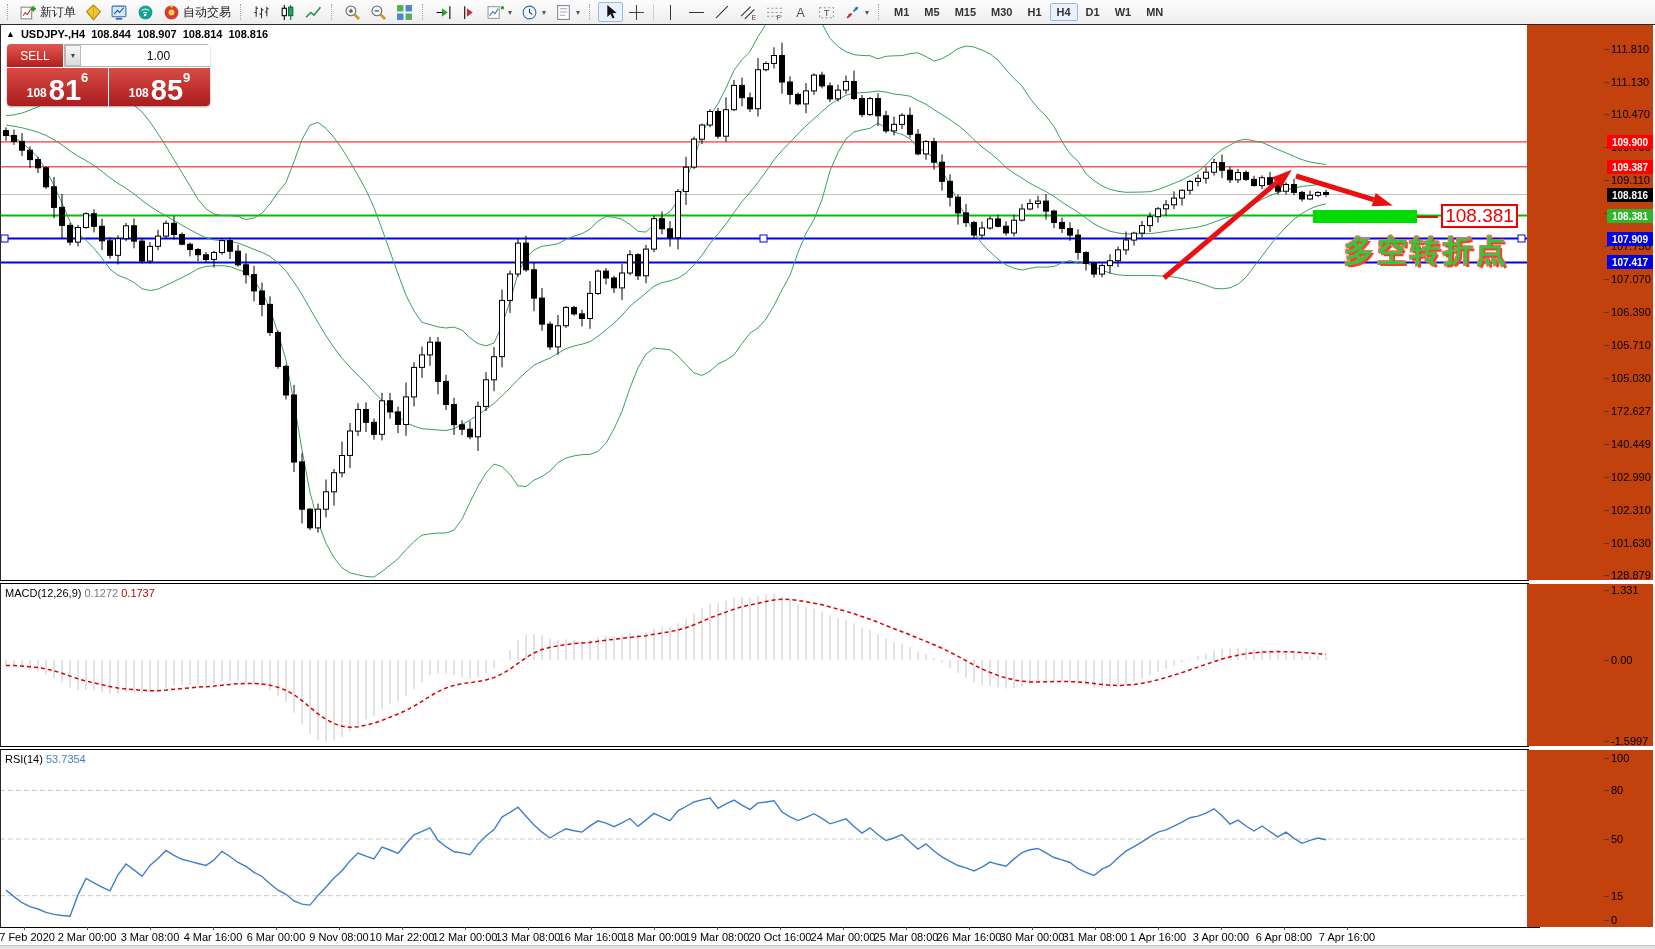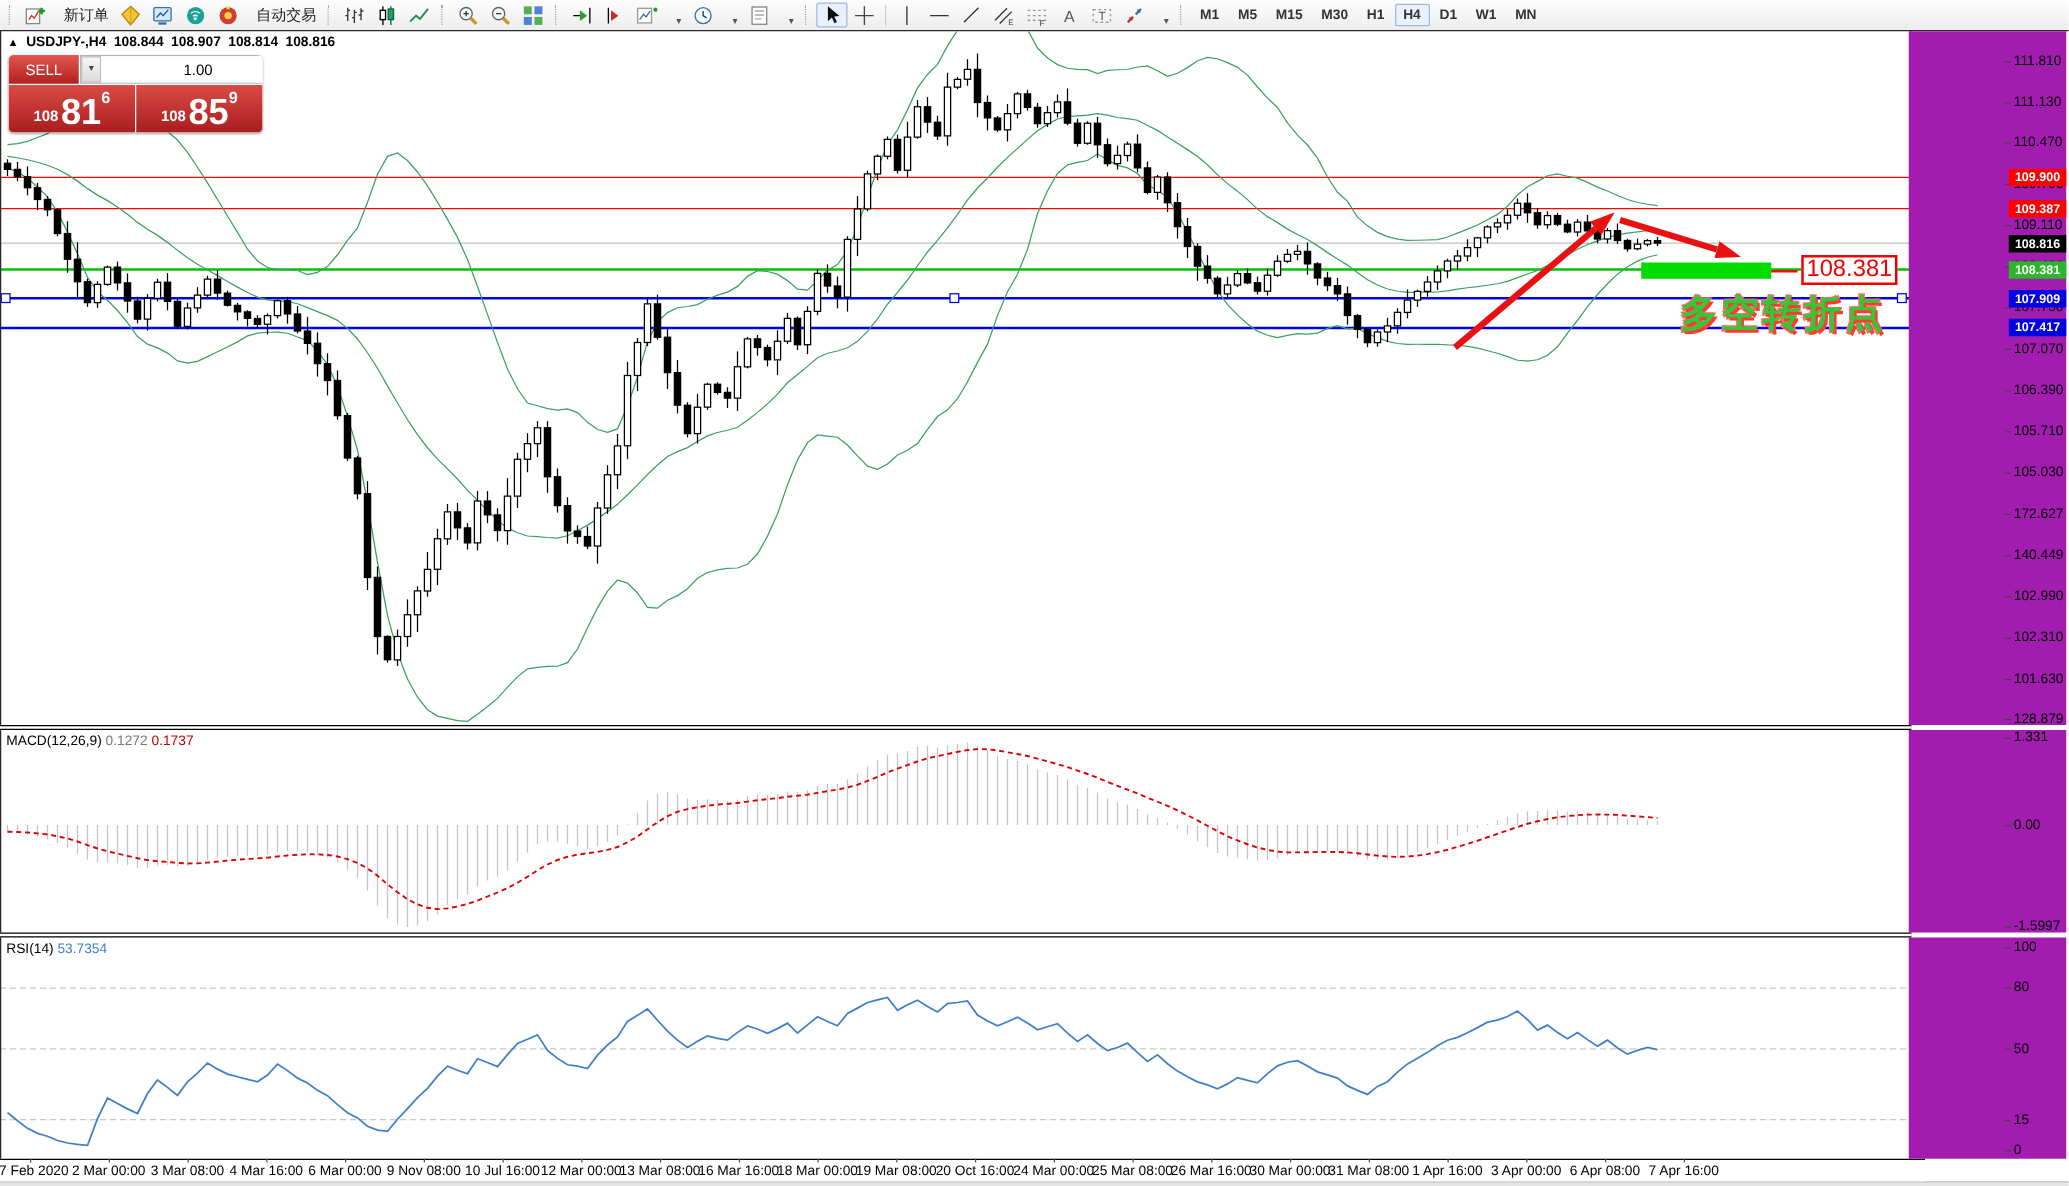--- a/index.html
+++ b/index.html
@@ -1,21 +1,21 @@
 <!DOCTYPE html>
 <html><head>
 <meta charset="utf-8">
 <style>
   *{margin:0;padding:0;box-sizing:border-box}
   html,body{width:1655px;height:949px}
   body{position:relative;font-family:"Liberation Sans",sans-serif;background:#fff;overflow:hidden}
   
   .toolbar{position:absolute;top:0;left:0;width:1655px;height:24px;
     background:linear-gradient(#fdfdfd,#ededed);display:flex;align-items:center;padding:0 3px;gap:1px;z-index:50}
-  .tbtn{height:20px;min-width:22px;display:flex;align-items:flex-end;justify-content:center;gap:14px;
+  .tbtn{height:20px;min-width:22px;display:flex;align-items:center;justify-content:center;gap:3px;
     padding:0 3px;border:1px solid transparent;border-radius:2px;font-size:12px;color:#222;cursor:default}
   .tbtn.active{background:#e9f1fc;border-color:#9dbade}
   .tbtn .caret{font-size:8px;color:#555;margin-left:1px}
   .grip{width:4px;height:16px;border-left:1px dotted #a8a8a8;margin:0 4px}
   .sep{width:1px;height:17px;background:#cfcfcf;margin:0 3px}
   .icon{width:17px;height:17px;display:block}
   .tf{font-size:11px;font-weight:bold;color:#333;padding:2px 6px;border:1px solid transparent;border-radius:2px}
   .tf.active{border-color:#9dbade;background:#e9f1fc}
   
   .frame-top{position:absolute;left:0;top:24px;width:1655px;height:1px;background:#2a2a2a;z-index:5}
@@ -23,21 +23,21 @@
   .frame-right{position:absolute;left:1528px;top:24px;width:1px;height:903px;background:#2a2a2a;z-index:5}
   .sep-h{position:absolute;left:0;width:1529px;height:4px;background:#fff;border-top:1px solid #000;border-bottom:1px solid #000;z-index:6}
   .frame-bottom{position:absolute;left:0;top:927px;width:1540px;height:1px;background:#000;z-index:5}
   .pane{position:absolute;left:0;background:#fff;overflow:hidden}
   .pane svg{position:absolute;left:0;top:0}
   .pane-label{position:absolute;top:3px;left:5px;font-size:11px;color:#000;z-index:8;background:transparent}
   .pane-label .v-gray{color:#777}
   .pane-label .v-red{color:#c00000}
   .pane-label .v-blue{color:#3f7fca}
   
-  .axis-col{position:absolute;left:1527px;width:126px;background:#a21caf;z-index:7}
+  .axis-col{position:absolute;left:1527px;width:126px;background:#c2410c;z-index:7}
   .tick{position:absolute;left:84px;font-size:11px;color:#000;white-space:nowrap}
   .tick-dash{position:absolute;left:77px;width:5px;height:1px;background:#444}
   .badge{position:absolute;left:80px;width:46px;height:14px;color:#fff;font-size:10px;font-weight:bold;
     display:flex;align-items:center;justify-content:center;z-index:9}
   
   .date-axis{position:absolute;left:0;top:929px;width:1540px;height:16px;background:#fff;z-index:7}
   .dlabel{position:absolute;top:2px;font-size:11px;color:#000;transform:translateX(-50%);white-space:nowrap}
   .dtick{position:absolute;top:-2px;width:1px;height:3px;background:#555}
   .bottom-strip{position:absolute;left:0;top:945px;width:1655px;height:4px;background:#e4e4e4;border-top:1px solid #c2c2c2}
   
@@ -921,21 +921,21 @@
     <div class="dlabel" style="left:87px">2 Mar 00:00</div>
     <div class="dtick" style="left:150px"></div>
     <div class="dlabel" style="left:150px">3 Mar 08:00</div>
     <div class="dtick" style="left:213px"></div>
     <div class="dlabel" style="left:213px">4 Mar 16:00</div>
     <div class="dtick" style="left:276px"></div>
     <div class="dlabel" style="left:276px">6 Mar 00:00</div>
     <div class="dtick" style="left:339px"></div>
     <div class="dlabel" style="left:339px">9 Nov 08:00</div>
     <div class="dtick" style="left:402px"></div>
-    <div class="dlabel" style="left:402px">10 Jul 16:00</div>
+    <div class="dlabel" style="left:402px">10 Mar 22:00</div>
     <div class="dtick" style="left:465px"></div>
     <div class="dlabel" style="left:465px">12 Mar 00:00</div>
     <div class="dtick" style="left:528px"></div>
     <div class="dlabel" style="left:528px">13 Mar 08:00</div>
     <div class="dtick" style="left:591px"></div>
     <div class="dlabel" style="left:591px">16 Mar 16:00</div>
     <div class="dtick" style="left:654px"></div>
     <div class="dlabel" style="left:654px">18 Mar 00:00</div>
     <div class="dtick" style="left:717px"></div>
     <div class="dlabel" style="left:717px">19 Mar 08:00</div>

